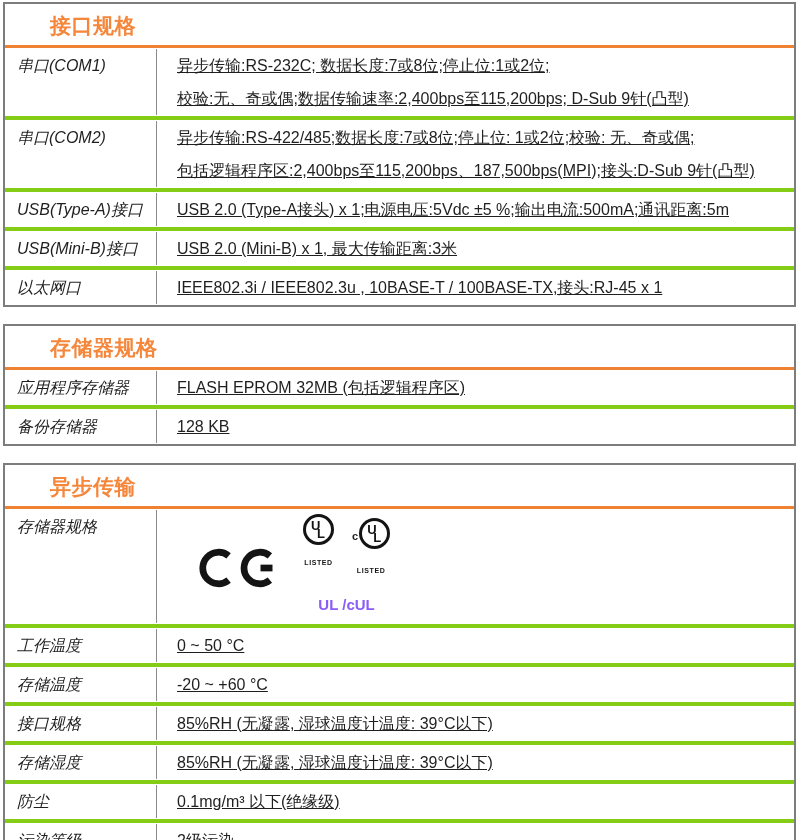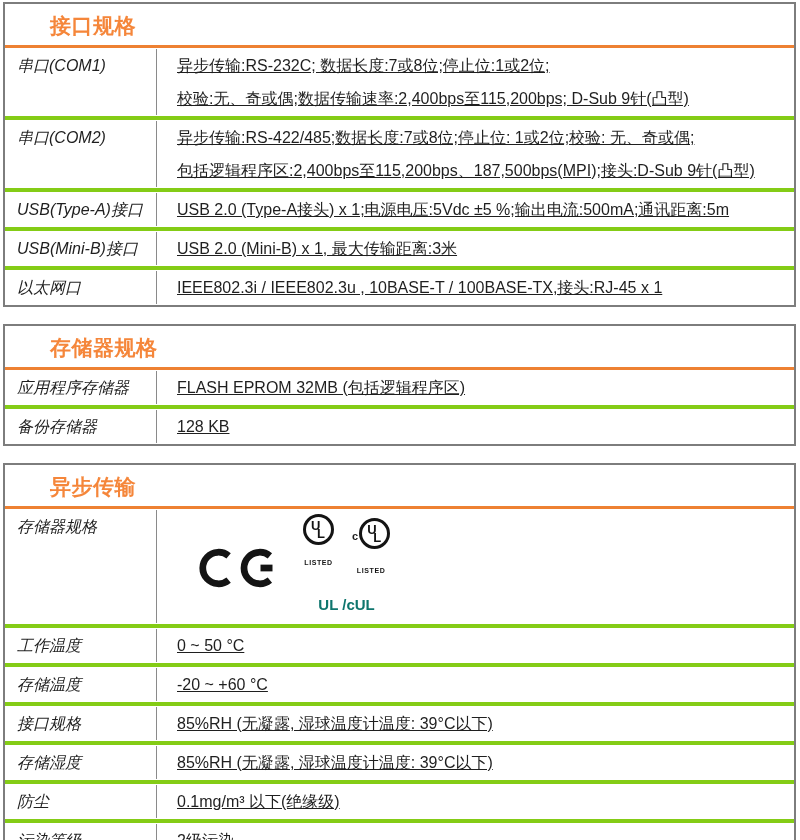--- a/index.html
+++ b/index.html
@@ -72,21 +72,21 @@
   }
   .ul-u { top: 2px; left: 5px; }
   .ul-l { bottom: 2px; right: 6px; }
   .listed {
     font-size: 7px;
     font-weight: bold;
     letter-spacing: 0.6px;
     margin-top: 1px;
     color: #141414;
   }
-  .ul-caption { font-size: 15px; font-weight: bold; color: #0f766e; margin-top: 1px; }
+  .ul-caption { font-size: 15px; font-weight: bold; color: #8b5cf6; margin-top: 1px; }
 </style>
 </head>
 <body>
 
 <div class="page">
 
   <section class="spec-table">
     <div class="section-header">
       <span class="section-title">接口规格</span>
     </div>

